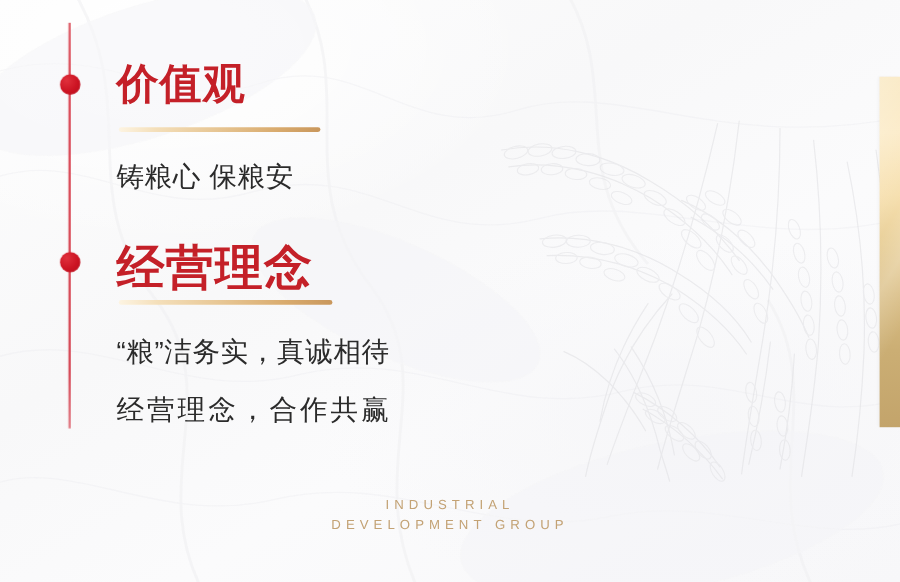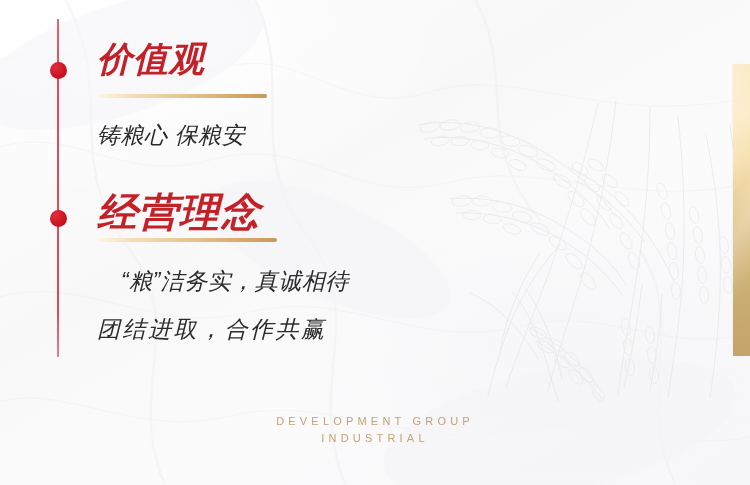--- a/index.html
+++ b/index.html
@@ -78,22 +78,22 @@
     border-radius:50%;
     background:radial-gradient(circle at 33% 30%,#e0303c 0%,#cc1423 55%,#b40f1d 100%);
     left:49.5px;
   }
   #dot1{ top:62px; }
   #dot2{ top:210px; }
 
   
   #content{
     position:absolute;
-    left:97px; top:0;
-    width:420px; height:455px;font-style:italic;
+    left:97px; top:12px;
+    width:420px; height:455px;
   }
 
   .heading{
     color:#C42028;
     font-weight:bold;
     letter-spacing:1px;
     line-height:1;
     font-family:"Liberation Sans","DejaVu Sans",sans-serif;
   }
   #heading-values   { position:absolute; top:41px;  font-size:35px; }
@@ -116,21 +116,21 @@
   .body-line{
     position:absolute;
     color:#2b2b2b;
     font-size:23px;
     line-height:1;
     letter-spacing:.5px;
     white-space:nowrap;
     font-family:"Liberation Sans","DejaVu Sans",sans-serif;
   }
   #line-values-1   { top:124px; }
-  #line-business-1 { top:270px;margin-left:24px; }
+  #line-business-1 { top:270px; }
   #line-business-2 { top:318px; letter-spacing:2.5px; }
 
   
   #footer{
     position:absolute;
     left:0; right:0;
     top:413px;
     text-align:center;
     color:#c3a274;
     pointer-events:none;
@@ -278,21 +278,21 @@
 
   <div id="content">
 
     <h1 class="heading" id="heading-values">价值观</h1>
     <div class="gold-rule" id="rule-1"></div>
     <div class="body-line" id="line-values-1">铸粮心  保粮安</div>
 
     <h1 class="heading" id="heading-business">经营理念</h1>
     <div class="gold-rule" id="rule-2"></div>
     <div class="body-line" id="line-business-1">“粮”洁务实，真诚相待</div>
-    <div class="body-line" id="line-business-2">团结进取，合作共赢</div>
+    <div class="body-line" id="line-business-2">经营理念，合作共赢</div>
   </div>
 
   <div id="footer">
+    <span id="footer-line-1">INDUSTRIAL</span>
     <span id="footer-line-2">DEVELOPMENT GROUP</span>
-    <span id="footer-line-1">INDUSTRIAL</span>
   </div>
 
 </div>
 
 </body></html>

